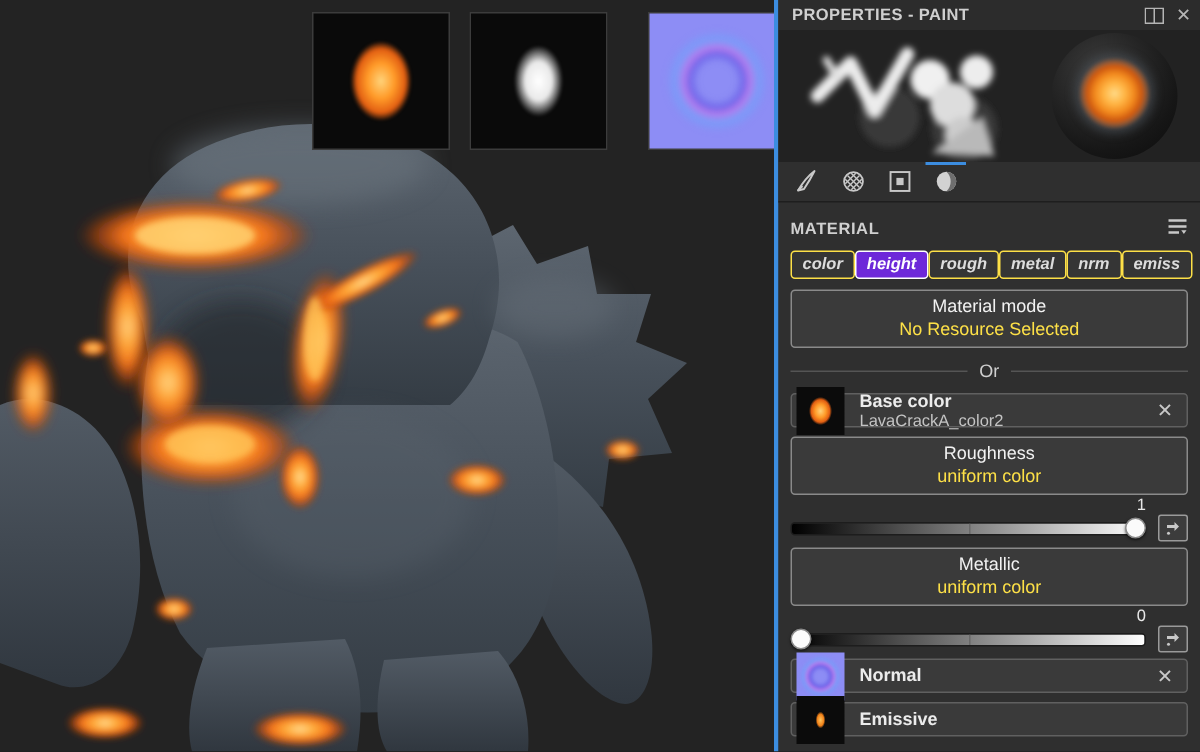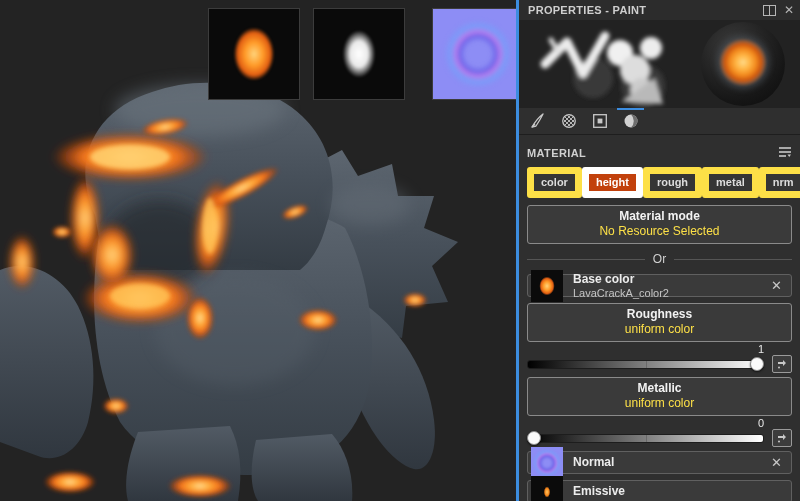--- a/index.html
+++ b/index.html
@@ -33,26 +33,26 @@
     background:radial-gradient(circle at 50% 48%, rgba(0,0,0,0) 11px, rgba(125,130,138,0.85) 17px, rgba(70,76,82,0.65) 23px, rgba(0,0,0,0) 30px);filter:blur(2px);}
   .sphere-preview::after{content:'';position:absolute;inset:0;border-radius:50%;
     background:radial-gradient(circle at 50% 48%, #ffd985 0px, #ffb545 7px, #f28a1e 13px, #cf5a10 18px, rgba(0,0,0,0) 24px);filter:blur(1px);}
   .tabs-row{height:26px;background:#2f2f2f;border-bottom:1px solid #1e1e1e;display:flex;padding-left:3px;flex:none;}
   .tab{width:31px;height:26px;display:flex;align-items:center;justify-content:center;position:relative;}
   .tab.active::before{content:'';position:absolute;top:0;left:2px;right:2px;height:2px;background:#3c8de0;}
   .material-section{flex:1;padding:0 8px;display:flex;flex-direction:column;}
   .material-header{height:24px;display:flex;align-items:center;justify-content:space-between;margin-top:6px;flex:none;}
   .material-label{font-size:11px;font-weight:bold;color:#d0d0d0;letter-spacing:.4px;}
   .channels{display:flex;justify-content:space-between;margin:2px 0 7px;flex:none;}
-  .chan{border:7px solid #fde047;border-radius:3px;background:#353535;color:#dcdcdc;
-    font-size:11px;font-weight:bold;padding:2px 7px;line-height:13px;cursor:default;}
-  .chan.active{background:#c2410c;border-color:#ffffff;color:#ffffff;}
+  .chan{border:1px solid #fde047;border-radius:3px;background:#353535;color:#dcdcdc;
+    font-size:11px;font-weight:bold;padding:2px 7px;line-height:13px;cursor:default;font-style:italic;}
+  .chan.active{background:#6d28d9;border-color:#ffffff;color:#ffffff;}
   .block-btn{border:1px solid #8a8a8a;border-radius:3px;background:#3a3a3a;text-align:center;
     padding:3px 0 4px;flex:none;}
-  .block-title{font-size:12px;font-weight:bold;color:#f2f2f2;line-height:15px;}
+  .block-title{font-size:12px;font-weight:normal;color:#f2f2f2;line-height:15px;}
   .block-sub{font-size:12px;color:#fde047;line-height:15px;}
   .mm{margin-bottom:6px;}
   .or-divider{display:flex;align-items:center;margin:2px 0 8px;flex:none;}
   .or-divider .line{flex:1;height:1px;background:#555;}
   .or-divider .or-text{font-size:12px;color:#d0d0d0;padding:0 8px;}
   .slot{display:flex;align-items:center;background:#3a3a3a;border:1px solid #606060;border-radius:3px;
     padding:2px 3px;margin-bottom:6px;height:23px;box-sizing:border-box;flex:none;}
   .slot-thumb{width:32px;height:32px;margin-right:10px;background:#0b0b0b;position:relative;overflow:hidden;flex:none;}
   .st-color{background:radial-gradient(ellipse 9px 11px at 50% 50%, #ffd37a 0%, #ff9a28 40%, #e25f12 68%, #0b0b0b 85%);}
   .st-normal{background:#8d8df5;}

